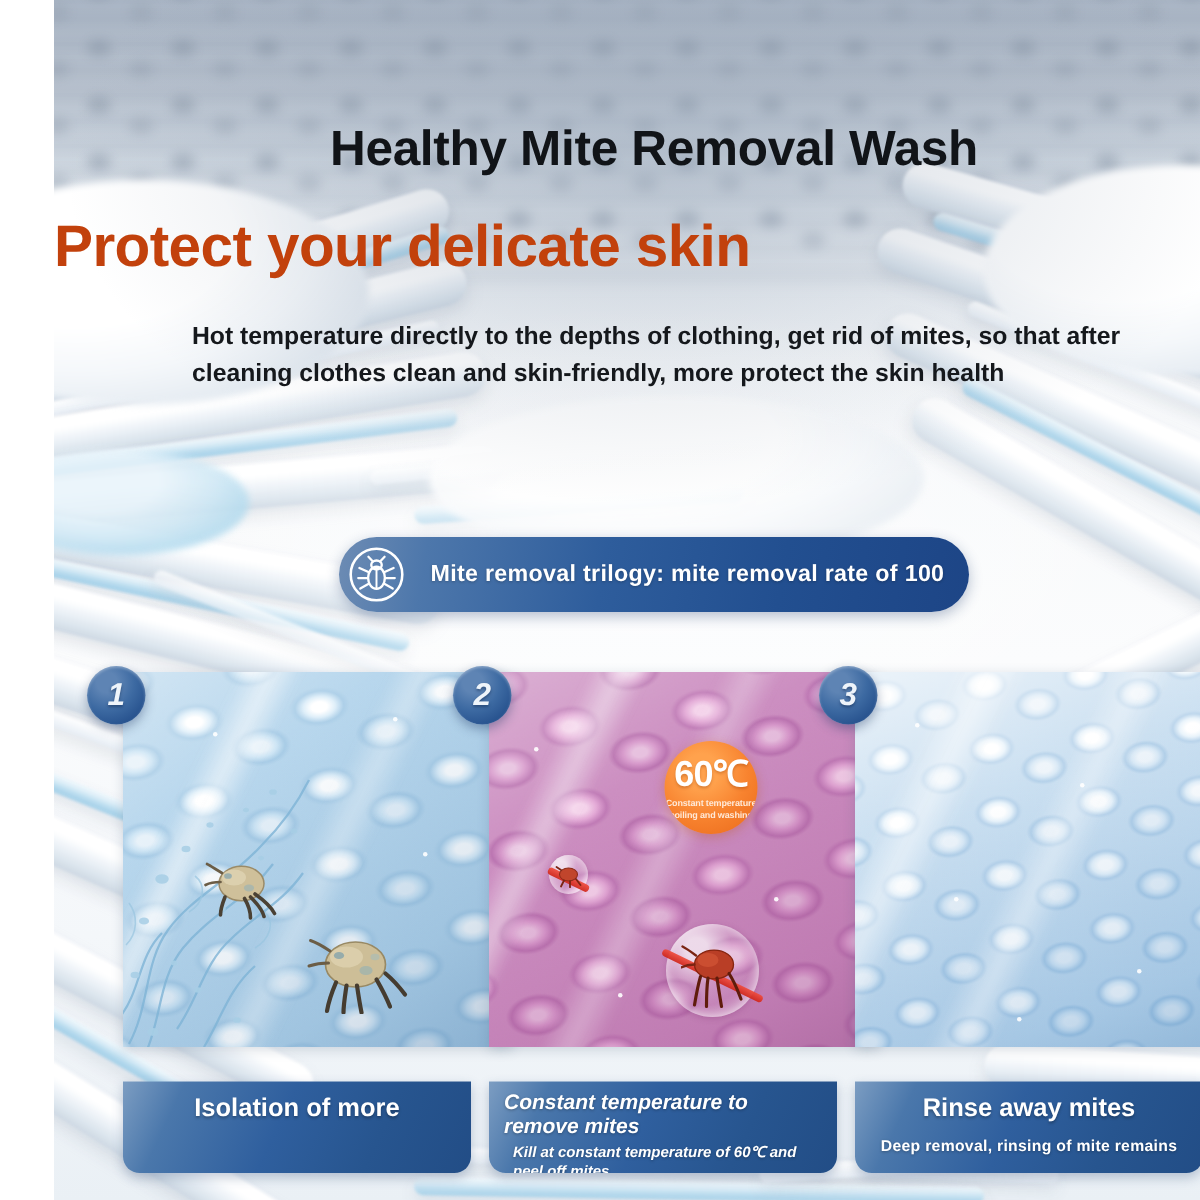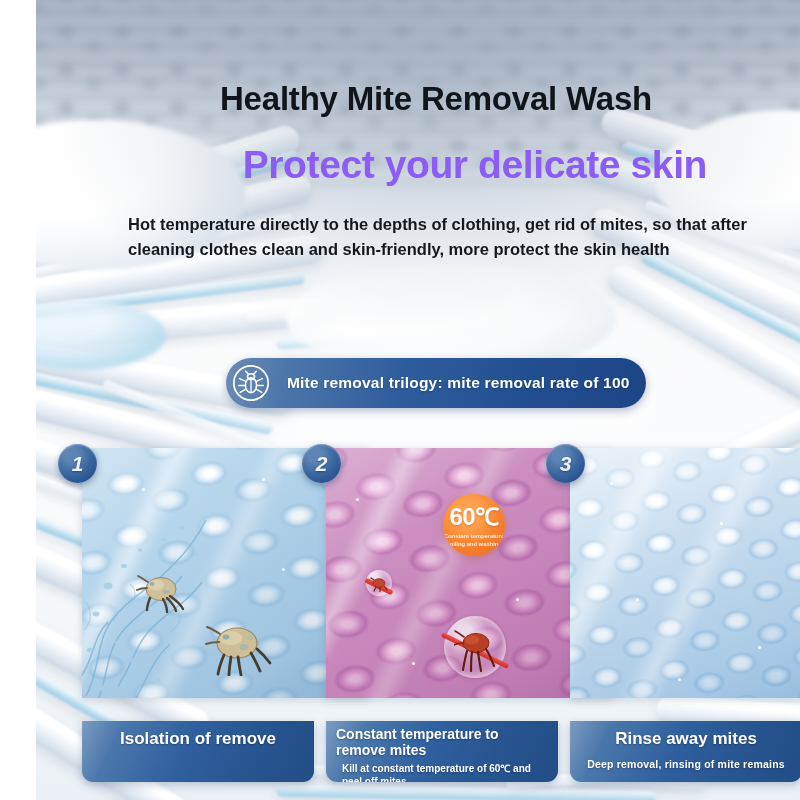--- a/index.html
+++ b/index.html
@@ -33,49 +33,49 @@
   .strand.b{background:linear-gradient(180deg,#f2fafd 0%,#d8ecf7 35%,#b2d9ee 65%,#96c9e4 100%);height:12px;opacity:.9;}
   .strand.thin{height:10px;background:linear-gradient(180deg,#ffffff,#e6edf4);}
   .bg-haze{position:absolute;inset:0;
     background:radial-gradient(ellipse 70% 40% at 50% 14%, rgba(150,164,182,.42), rgba(150,164,182,0) 70%),
                radial-gradient(ellipse 60% 30% at 50% 46%, rgba(255,255,255,.55), rgba(255,255,255,0) 72%);}
 
   
   .head-wrap{position:absolute;left:0;top:0;width:800px;text-align:center;}
   .title1{font-size:33px;font-weight:bold;color:#111418;letter-spacing:-.2px;
           position:absolute;top:80px;width:800px;text-align:center;}
-  .title2{font-size:39px;font-weight:bold;color:#8b5cf6;letter-spacing:-.4px;
-          position:absolute;top:143px;width:671px;text-align:right;}
+  .title2{font-size:39px;font-weight:bold;color:#c2410c;letter-spacing:-.4px;
+          position:absolute;top:143px;width:671px;text-align:left;}
   .para{position:absolute;left:92px;top:212px;width:620px;font-size:16.5px;font-weight:bold;
         line-height:25px;color:#15181c;}
 
   
   .banner{position:absolute;left:190px;top:358px;width:420px;height:50px;border-radius:25px;
     background:linear-gradient(100deg,#6d8cb4 0%,#4d77ab 14%,#2e5d9c 42%,#224f90 70%,#1d4586 100%);
     box-shadow:0 3px 9px rgba(30,60,110,.32);display:flex;align-items:center;}
   .banner-icon{width:44px;height:44px;margin-left:3px;flex:0 0 auto;display:flex;align-items:center;justify-content:center;}
   .banner-text{color:#ffffff;font-size:15.5px;font-weight:bold;margin-left:14px;letter-spacing:.2px;
                text-shadow:0 1px 2px rgba(0,0,0,.25);}
 
   
   .cards{position:absolute;left:0;top:424px;width:800px;height:350px;}
   .card{position:absolute;top:24px;width:232px;height:334px;}
   .card.c1{left:46px;}
   .card.c2{left:290px;}
   .card.c3{left:534px;}
   .card-img{position:absolute;left:0;top:0;width:260px;height:250px;overflow:hidden;
-            border-radius:3px 3px 0 0;box-shadow:0 2px 8px rgba(70,95,125,.22);padding-left:27px;}
+            border-radius:3px 3px 0 0;box-shadow:0 2px 8px rgba(70,95,125,.22);}
   .card-cap{position:absolute;left:0;top:273px;width:232px;height:61px;border-radius:0 0 11px 11px;
             background:linear-gradient(115deg,#7c9dc2 0%,#4a77ab 16%,#2f5f9e 45%,#27558f 72%,#224d86 100%);
             box-shadow:0 3px 8px rgba(40,70,115,.28);overflow:hidden;}
   .card-cap .ct{color:#fff;font-weight:bold;text-shadow:0 1px 2px rgba(0,0,0,.3);}
   .c1 .card-cap, .c3 .card-cap{text-align:center;}
   .c1 .cap-title,.c3 .cap-title{font-size:17px;margin-top:8px;}
   .c1 .cap-sub,.c3 .cap-sub{font-size:10.5px;margin-top:9px;letter-spacing:.2px;}
-  .c2 .card-cap{text-align:left;}
+  .c2 .card-cap{text-align:left;font-style:italic;}
   .c2 .cap-title{font-size:14px;margin:5px 0 0 10px;line-height:16px;width:215px;}
   .c2 .cap-sub{font-size:10px;margin:5px 0 0 16px;line-height:12.5px;width:205px;}
   
   .card-gap{position:absolute;left:0;top:250px;width:232px;height:23px;}
 
   
   .badge{position:absolute;width:39px;height:39px;border-radius:50%;left:-24px;top:-4px;z-index:5;
     background:radial-gradient(circle at 34% 28%, #5e84b4 0 18%, #3d6aa2 48%, #27528e 78%, #1f4783 100%);
     box-shadow:0 3px 7px rgba(30,55,100,.4), inset 0 1px 2px rgba(255,255,255,.35);
     display:flex;align-items:center;justify-content:center;}
@@ -300,21 +300,21 @@
             <path d="M15 22 C 9 22, 5 23, 2 24"></path>
           </g>
         </svg>
 
         <div class="spark" style="left:180px;top:30px;"></div>
         <div class="spark" style="left:200px;top:120px;"></div>
         <div class="spark" style="left:60px;top:40px;"></div>
       </div>
       <div class="card-gap"></div>
       <div class="card-cap">
-        <div class="ct cap-title">Isolation of remove</div>
+        <div class="ct cap-title">Isolation of more</div>
       </div>
     </div>
 
     <div class="card c2">
       <div class="badge">
         <span>2</span>
       </div>
       <div class="card-img">
         <div class="knit pink"></div>
         <div class="shade s2"></div>

